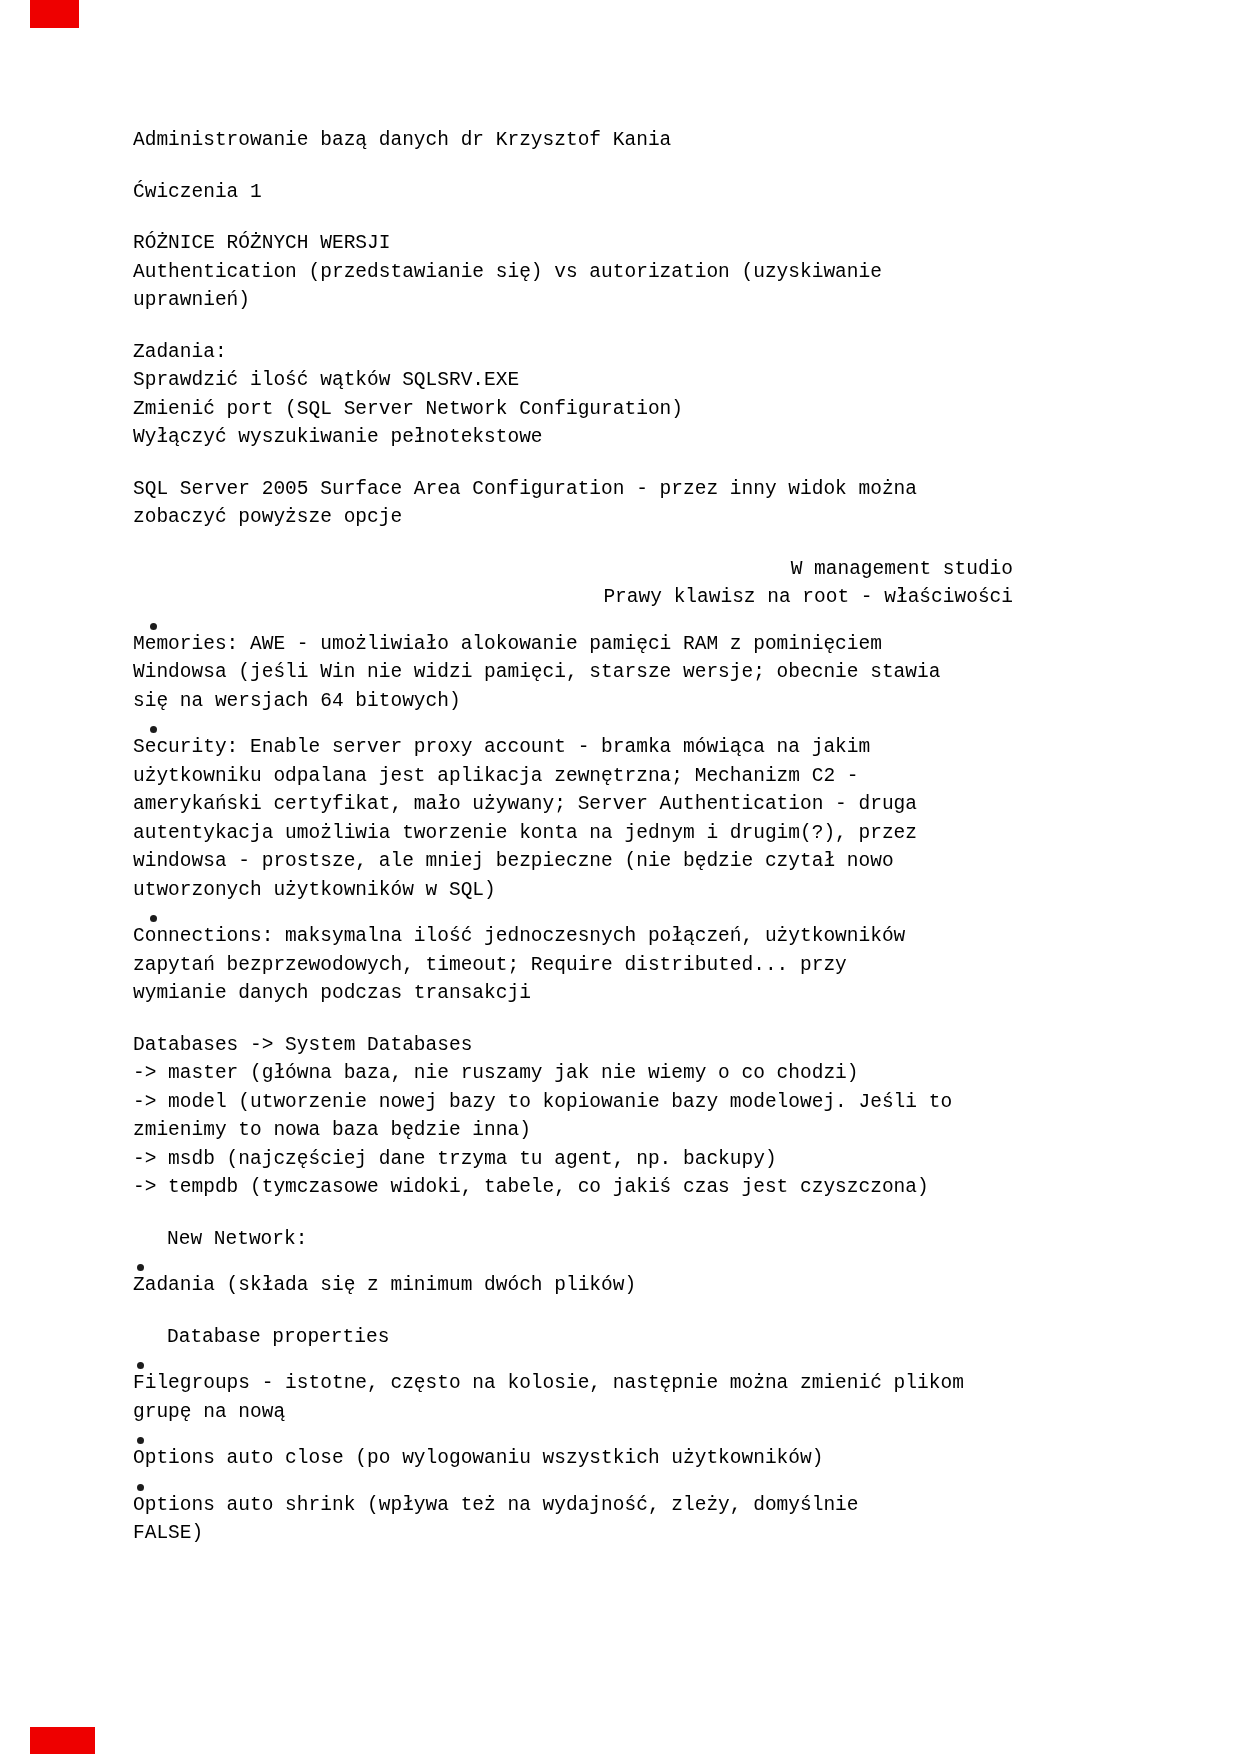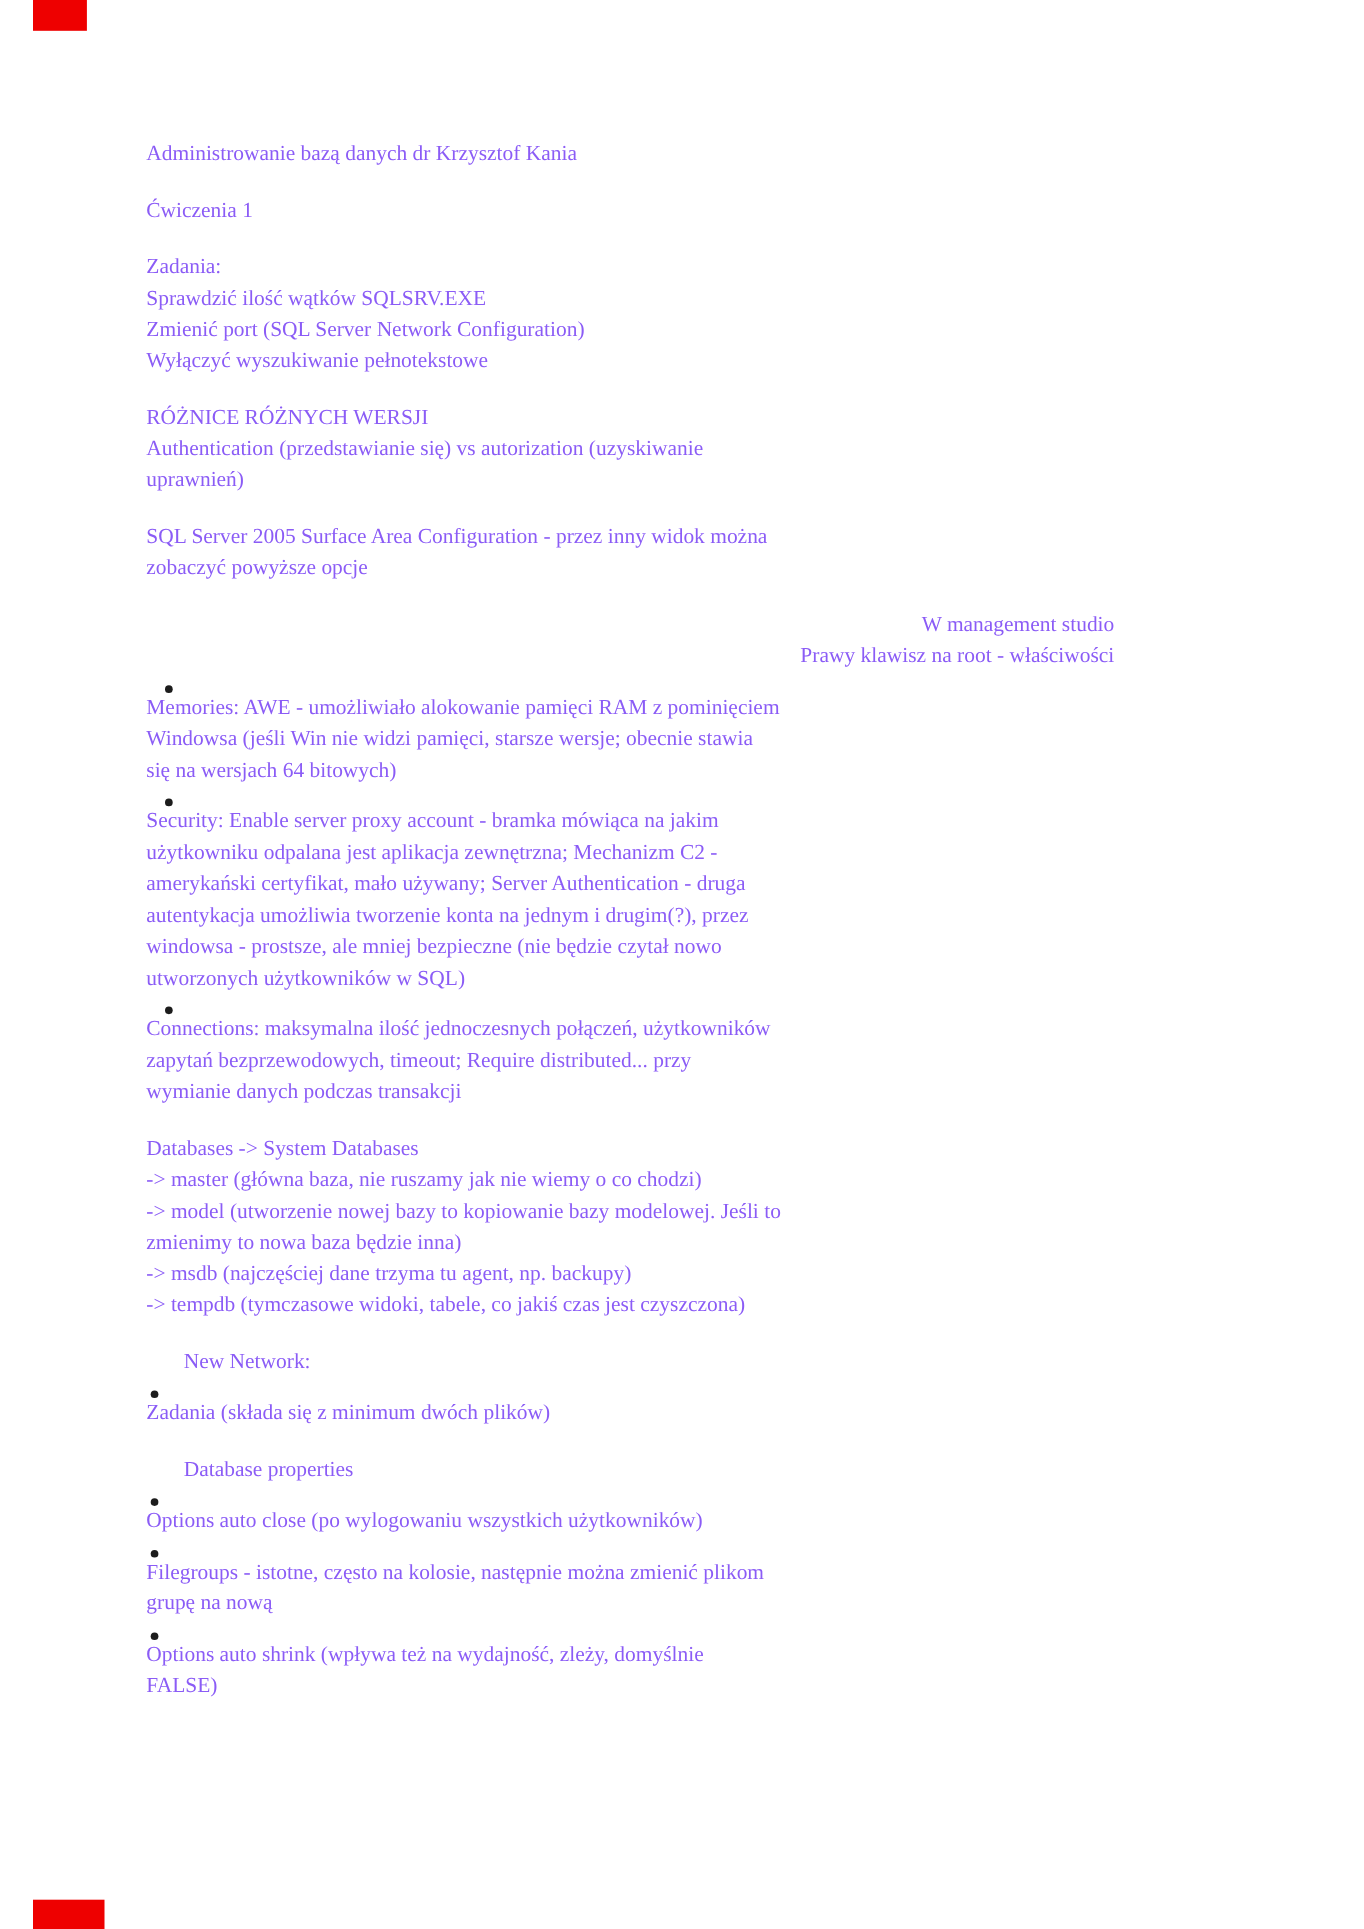--- a/index.html
+++ b/index.html
@@ -2,24 +2,24 @@
 <html><head>
 <meta charset="utf-8">
 <style>
   html, body { margin: 0; padding: 0; background: #ffffff; }
   .page {
     position: relative;
     width: 1240px;
     height: 1754px;
     background: #ffffff;
     overflow: hidden;
-    font-family: Liberation Serif, serif;
+    font-family: Liberation Mono, monospace;
     font-size: 19.5px;
     line-height: 28.5px;
-    color: #8b5cf6;
+    color: #000000;
   }
   .scan-mark {
     position: absolute;
     background: #ee0000;
   }
   .scan-mark.top-left { left: 30px; top: 0; width: 49px; height: 28px; }
   .scan-mark.bottom-left { left: 30px; bottom: 0; width: 65px; height: 27px; }
 
   .content {
     position: absolute;
@@ -59,28 +59,28 @@
 
   <div class="scan-mark top-left" style="background: rgb(238, 0, 0);"></div>
   <div class="scan-mark bottom-left" style="background: rgb(238, 0, 0);"></div>
 
   <div class="content">
 
     <div class="block">Administrowanie bazą danych dr Krzysztof Kania</div>
 
     <div class="block">Ćwiczenia 1</div>
 
+    <div class="block">RÓŻNICE RÓŻNYCH WERSJI
+Authentication (przedstawianie się) vs autorization (uzyskiwanie
+uprawnień)</div>
+
     <div class="block">Zadania:
 Sprawdzić ilość wątków SQLSRV.EXE
 Zmienić port (SQL Server Network Configuration)
 Wyłączyć wyszukiwanie pełnotekstowe</div>
-
-    <div class="block">RÓŻNICE RÓŻNYCH WERSJI
-Authentication (przedstawianie się) vs autorization (uzyskiwanie
-uprawnień)</div>
 
     <div class="block">SQL Server 2005 Surface Area Configuration - przez inny widok można
 zobaczyć powyższe opcje</div>
 
     <div class="block no-gap">W management studio
 Prawy klawisz na root - właściwości</div>
 
     <ul class="bullets lvl1">
       <li class="bullet-item">
         <span class="dot"></span>
@@ -119,26 +119,26 @@
         <span class="dot"></span>
         <span class="bullet-text">Zadania (składa się z minimum dwóch plików)</span>
       </li>
     </ul>
 
     <div class="sub-heading gap-before-large">Database properties</div>
 
     <ul class="bullets lvl2">
       <li class="bullet-item">
         <span class="dot"></span>
-        <span class="bullet-text">Options auto close (po wylogowaniu wszystkich użytkowników)</span>
+        <span class="bullet-text">Filegroups - istotne, często na kolosie, następnie można zmienić plikom
+grupę na nową</span>
       </li>
       <li class="bullet-item">
         <span class="dot"></span>
-        <span class="bullet-text">Filegroups - istotne, często na kolosie, następnie można zmienić plikom
-grupę na nową</span>
+        <span class="bullet-text">Options auto close (po wylogowaniu wszystkich użytkowników)</span>
       </li>
       <li class="bullet-item">
         <span class="dot"></span>
         <span class="bullet-text">Options auto shrink (wpływa też na wydajność, zleży, domyślnie
 FALSE)</span>
       </li>
     </ul>
 
   </div>
 </div>

